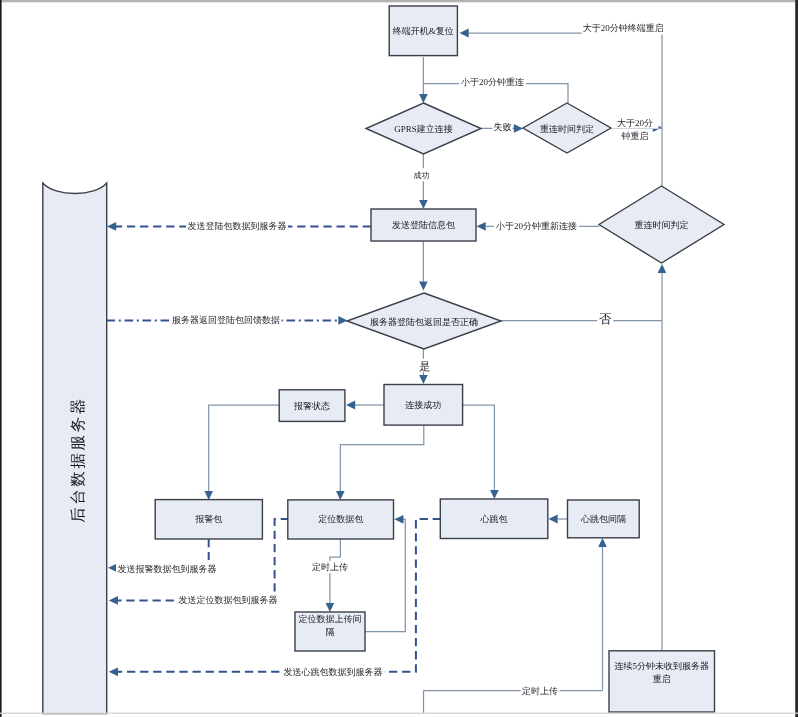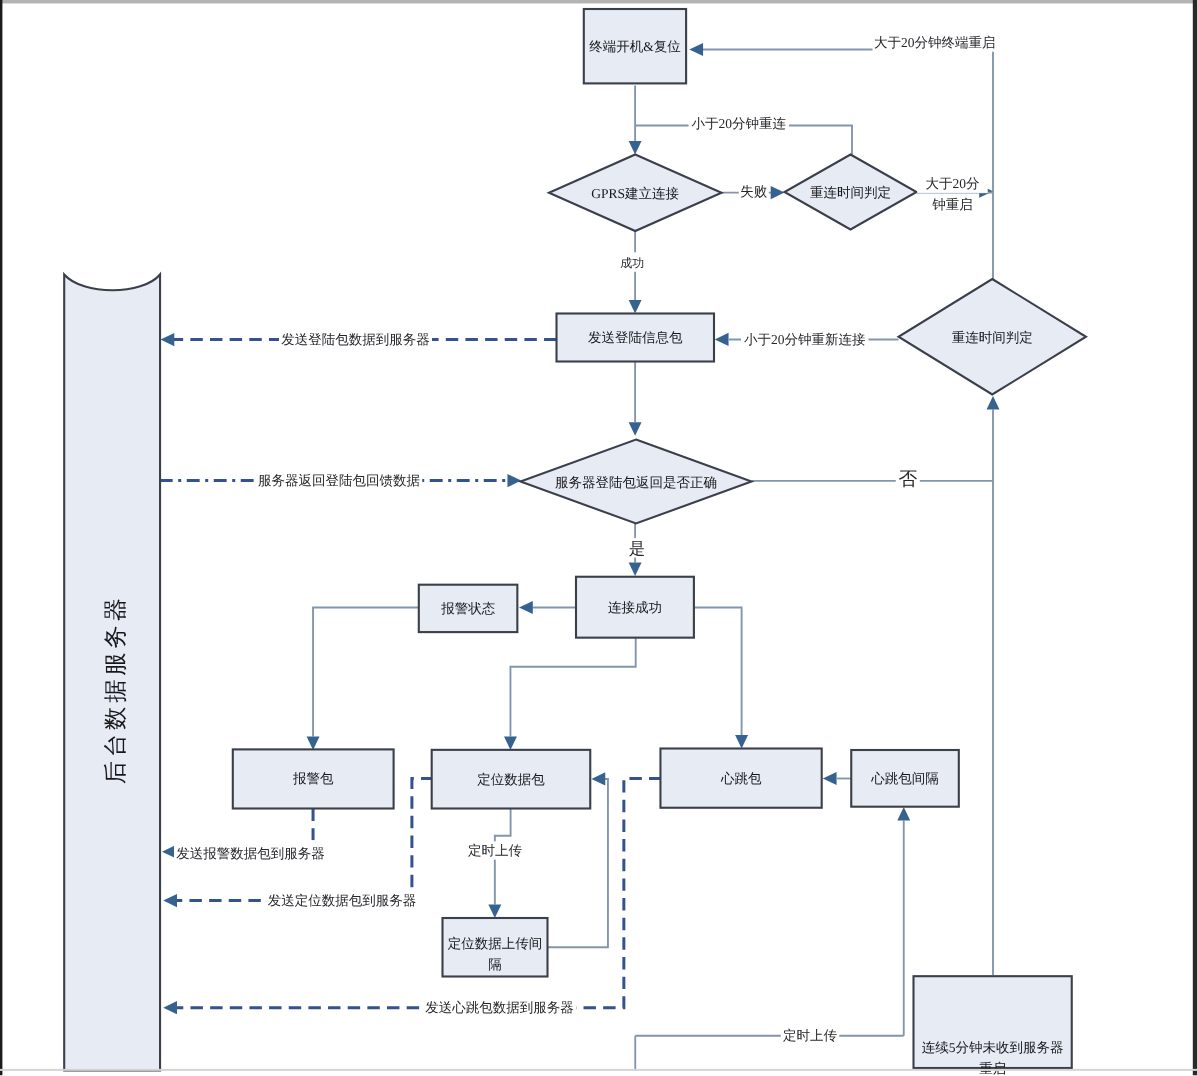--- a/index.html
+++ b/index.html
@@ -12,21 +12,21 @@
   .ln{fill:none;stroke:#8395ab;stroke-width:1.25;}
   .dl{fill:none;stroke:#33528f;stroke-width:2;stroke-dasharray:8.3 4.8;}
   .dd{fill:none;stroke:#33528f;stroke-width:2;stroke-dasharray:8.6 3.7 2 3.7;}
   .ahd{fill:#35628f;}
   .tx{font-family:"Liberation Serif",serif;fill:#17171a;font-size:9px;
       text-anchor:middle;dominant-baseline:central;letter-spacing:0;}
   .tx-lbl{font-family:"Liberation Serif",serif;fill:#26262b;font-size:9px;
       text-anchor:middle;dominant-baseline:central;letter-spacing:0;}
   .vlabel{font-family:"Liberation Serif",serif;fill:#17171a;font-size:15.5px;
       text-anchor:middle;dominant-baseline:central;letter-spacing:2.6px;}
-  .boxwrap{display:flex;align-items:flex-end;justify-content:center;
+  .boxwrap{display:flex;align-items:flex-start;justify-content:center;
       text-align:center;font-family:"Liberation Serif",serif;color:#17171a;}
 </style>
 </head>
 <body>
 
 <div id="page">
 <svg id="flow" viewBox="0 0 798 717">
       <defs>
         <marker id="m"></marker>
       </defs>

